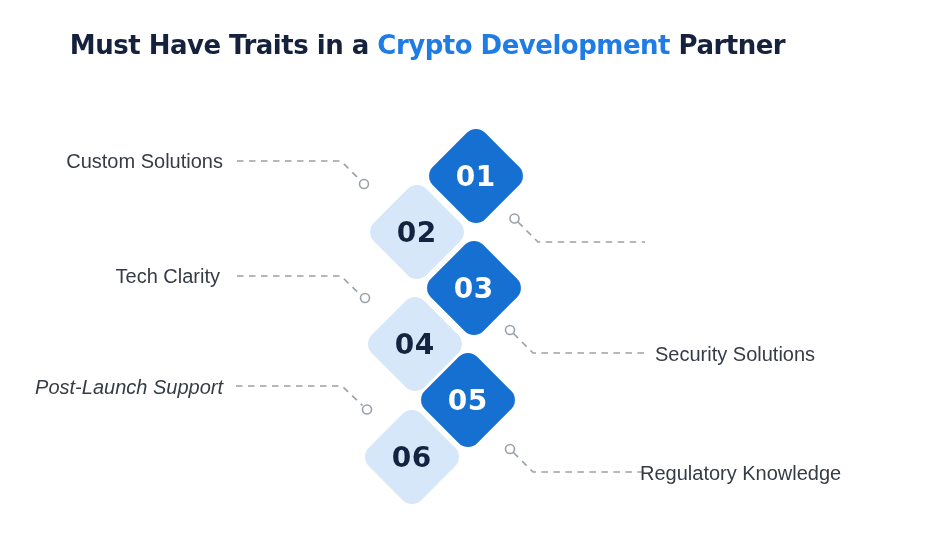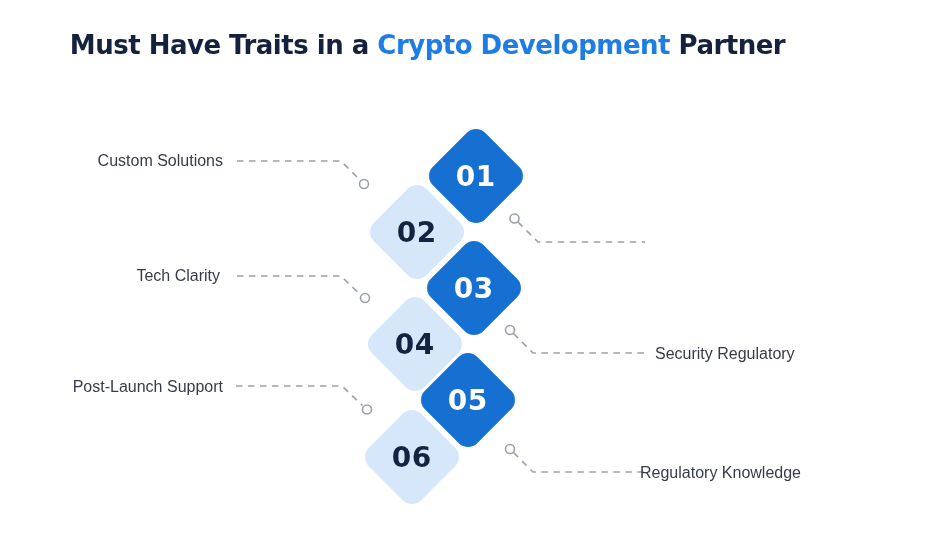--- a/index.html
+++ b/index.html
@@ -74,30 +74,30 @@
   .d1 { left: 439px; top: 139px; }
   .d2 { left: 380px; top: 195px; }
   .d3 { left: 437px; top: 251px; }
   .d4 { left: 378px; top: 307px; }
   .d5 { left: 431px; top: 363px; }
   .d6 { left: 375px; top: 420px; }
 
   
   .trait-label {
     position: absolute;
-    font-size: 16px;
+    font-size: 20px;
     line-height: 22px;
     color: var(--label-text, #363c47);
     white-space: nowrap;
   }
   .lab-1 { right: 708px; top: 150px; text-align: right; }
   .lab-2 { left: 655px;  top: 232px; }
   .lab-3 { right: 711px; top: 265px; text-align: center; }
   .lab-4 { left: 655px;  top: 343px; }
-  .lab-5 { right: 708px; top: 376px; text-align: center; }
+  .lab-5 { right: 708px; top: 376px; text-align: center; font-style: italic; }
   .lab-6 { left: 640px;  top: 462px; }
 </style>
 </head>
 <body>
 
 <div class="canvas">
 
   <h1 class="title"><span>Must Have Traits in a </span><span class="hl">Crypto Development</span><span> Partner</span></h1>
 
   <svg class="connectors" width="931" height="552" viewBox="0 0 931 552">
@@ -141,17 +141,17 @@
   </div>
   <div class="diamond dark d5">
     <span class="num">05</span>
   </div>
   <div class="diamond light d6">
     <span class="num">06</span>
   </div>
 
   <div class="trait-label lab-1">Custom Solutions</div>
   <div class="trait-label lab-3">Tech Clarity</div>
-  <div class="trait-label lab-4">Security Regulatory</div>
+  <div class="trait-label lab-4">Security Solutions</div>
   <div class="trait-label lab-5">Post-Launch Support</div>
   <div class="trait-label lab-6">Regulatory Knowledge</div>
 
 </div>
 
 </body></html>

